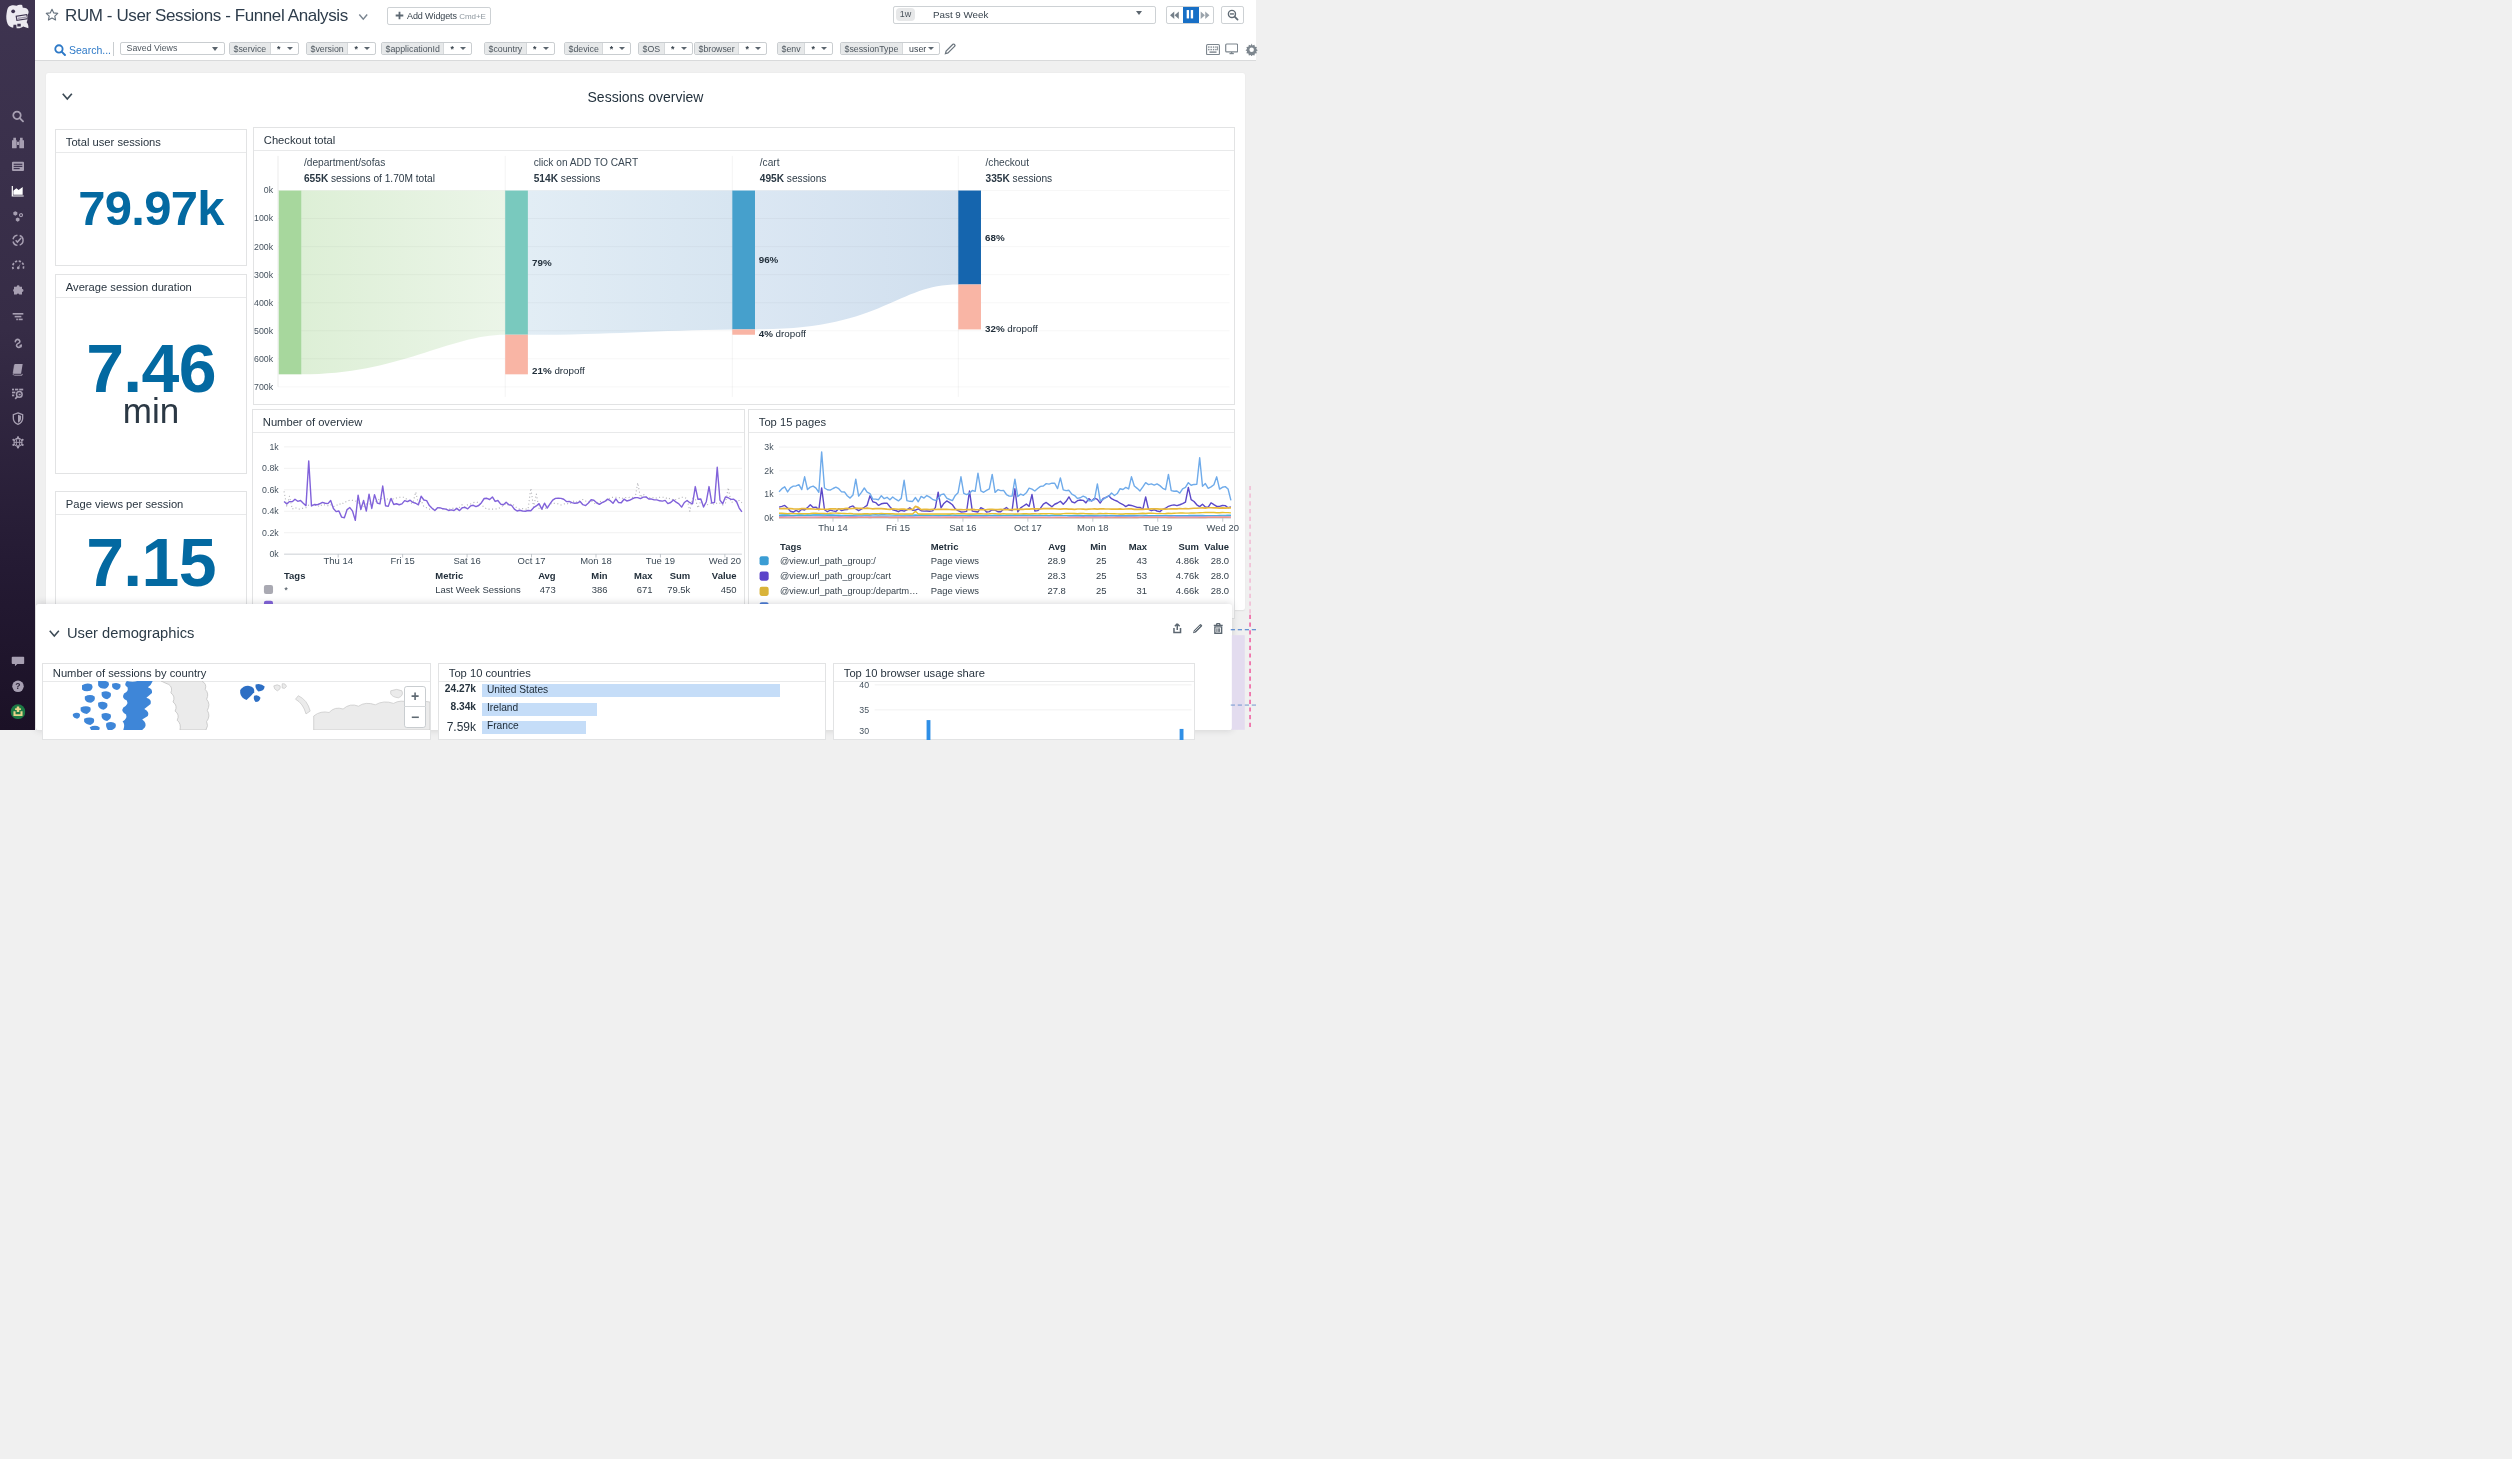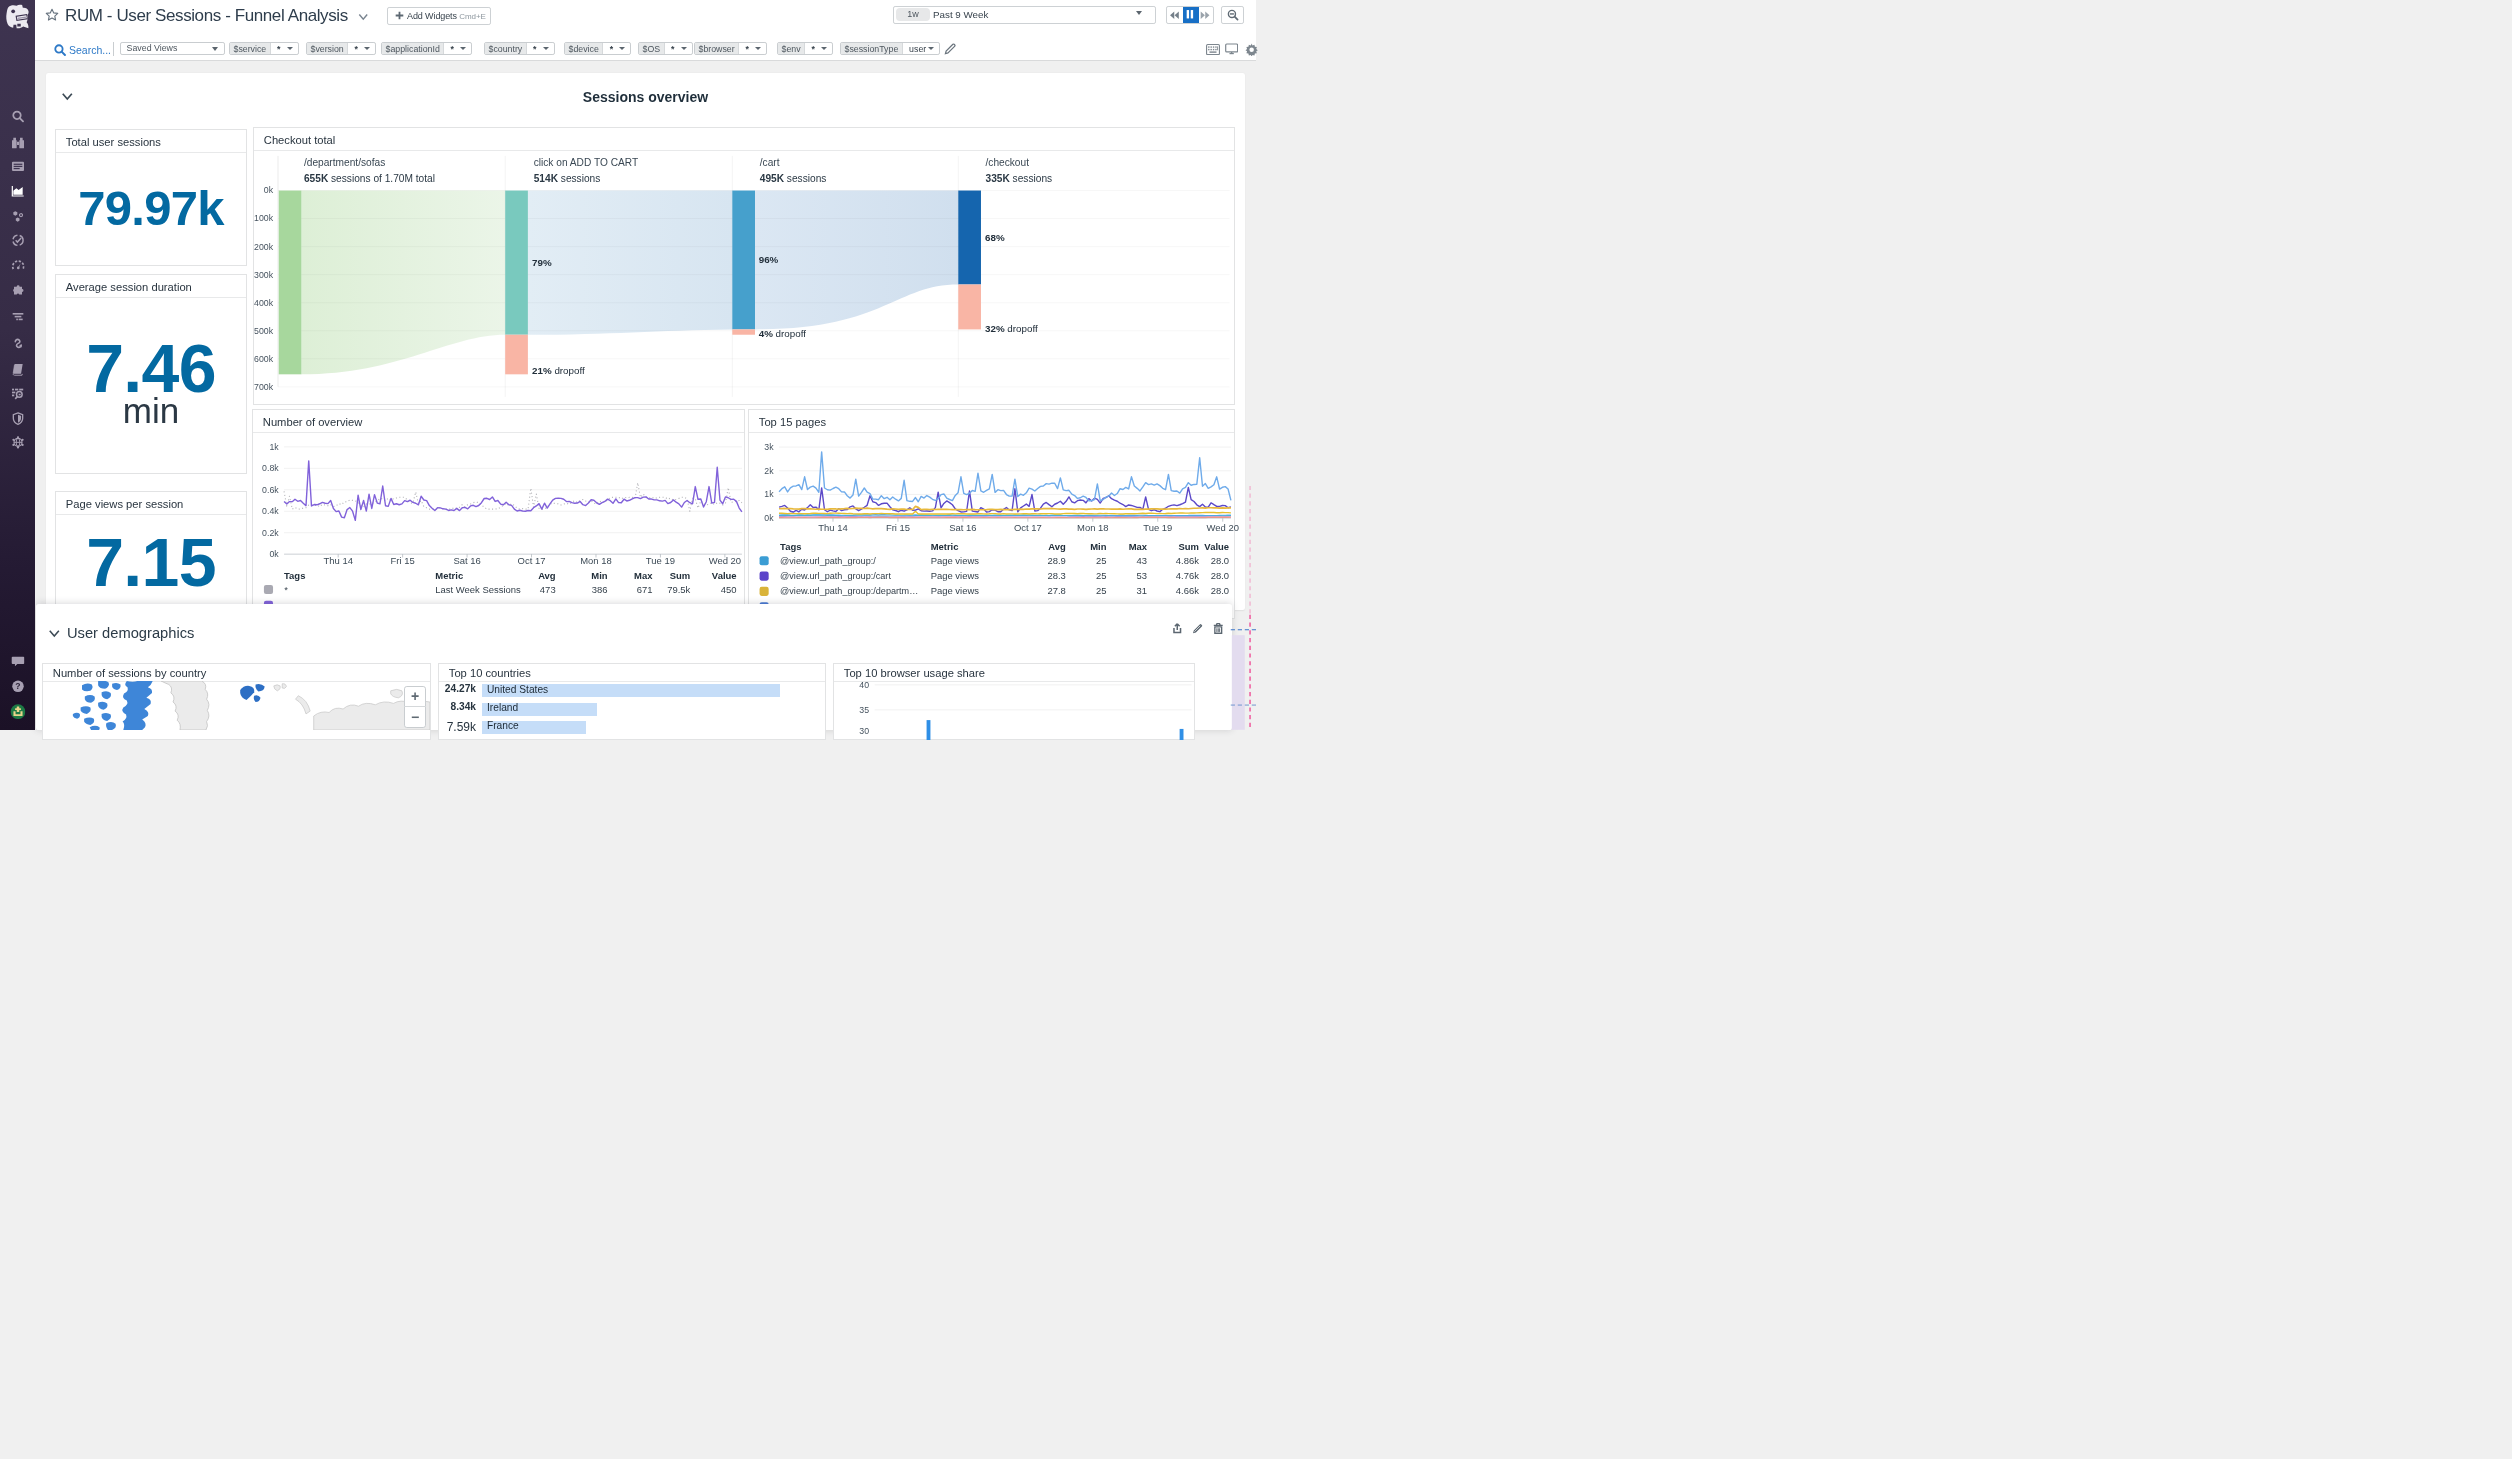--- a/index.html
+++ b/index.html
@@ -128,21 +128,21 @@
 <div class="ttl">RUM - User Sessions - Funnel Analysis</div>
 <svg class="abs" style="left:323px;top:12.6px" width="10.5" height="8.4" viewBox="0 0 16 12">
       <path d="M2 2 L8 9 L14 2" fill="none" stroke="#7a8590" stroke-width="2.2"></path>
     </svg>
 <div class="btn" style="left:352px;top:6.7px;width:104px;height:18px"></div>
 <svg class="abs" style="left:360px;top:11.2px" width="9" height="9" viewBox="0 0 13 13">
       <path d="M6.5 1 V12 M1 6.5 H12" stroke="#5d6872" stroke-width="2.6"></path>
     </svg>
 <div class="abs" style="left:372px;top:11px;font-size:9px;color:#39444e;letter-spacing:-0.1px">Add Widgets <span style="color:#8d979f;font-size:8px">Cmd+E</span></div>
 <div class="btn" style="left:858px;top:5.6px;width:263px;height:18px"></div>
-<div class="abs" style="left:861px;top:7.7px;width:34px;height:13.3px;background:#e7e8e9;border-radius:4px;text-align:center;font-size:9px;color:#4c555d;line-height:13.3px">1w</div>
+<div class="abs" style="left:861px;top:7.7px;width:19px;height:13.3px;background:#e7e8e9;border-radius:4px;text-align:center;font-size:9px;color:#4c555d;line-height:13.3px">1w</div>
 <div class="abs" style="left:898px;top:9px;font-size:9.8px;color:#39444e">Past 9 Week</div>
 <div class="caret abs" style="left:1101px;top:10.5px"></div>
 <div class="btn" style="left:1131px;top:5.6px;width:48px;height:18px;overflow:hidden">
       <div style="position:absolute;left:16px;top:0;width:16px;height:100%;background:#176fc6"></div>
     </div>
 <svg class="abs" style="left:1134px;top:9.5px" width="10.5" height="10.5" viewBox="0 0 15 15">
       <path d="M7.5 2 V13 L1.5 7.5 Z M14 2 V13 L8 7.5 Z" fill="#75808a"></path>
     </svg>
 <svg class="abs" style="left:1150px;top:9px" width="9.8" height="10.5" viewBox="0 0 14 15">
       <rect x="2.4" y="1.5" width="3.4" height="12" fill="#fff"></rect>
@@ -255,21 +255,21 @@
     </svg>
 <svg class="abs" style="left:1210px;top:43px" width="13.3" height="13.3" viewBox="0 0 19 19">
       <path fill="#7d868e" d="M9.5 0.8 l1.2 2.6 2.8 -0.9 0.6 2.8 2.9 0.5 -1 2.7 2.3 1.7 -2.3 1.7 1 2.7 -2.9 0.5 -0.6 2.8 -2.8 -0.9 -1.2 2.6 -1.2 -2.6 -2.8 0.9 -0.6 -2.8 -2.9 -0.5 1 -2.7 -2.3 -1.7 2.3 -1.7 -1 -2.7 2.9 -0.5 0.6 -2.8 2.8 0.9 Z"></path>
       <circle cx="9.5" cy="9.5" r="3.2" fill="#fff"></circle>
     </svg>
 </div>
 <div class="abs" style="left:46px;top:73px;width:1199px;height:537px;background:#fff;border-radius:2.1px;box-shadow:0 0.7px 1.4px rgba(0,0,0,0.07);z-index:1"></div>
 <svg class="abs" style="left:61px;top:92px;z-index:2" width="12.6" height="9.8" viewBox="0 0 18 14">
     <path d="M2.5 2.5 L9 10 L15.5 2.5" fill="none" stroke="#3c4a55" stroke-width="2.4"></path>
   </svg>
-<div class="abs" style="left:46px;top:89px;width:1199px;text-align:center;font-size:14px;font-weight:bold;color:#1f2e3a;z-index:2">Sessions overview</div>
+<div class="abs" style="left:46px;top:89px;width:1199px;text-align:center;font-size:14px;font-weight:normal;color:#1f2e3a;z-index:2">Sessions overview</div>
 <div class="widget" style="left:55px;top:129px;width:192px;height:137px;z-index:2">
     <div class="wtitle">Total user sessions</div>
     <div class="wline"></div>
   </div>
 <div class="bignum abs" style="left:55px;top:184px;width:192px;z-index:3">79.97k</div>
 <div class="widget" style="left:55px;top:274px;width:192px;height:200px;z-index:2">
     <div class="wtitle">Average session duration</div>
     <div class="wline"></div>
   </div>
 <div class="bignum abs" style="left:55px;top:334px;width:192px;z-index:3;font-size:68px">7.46</div>

